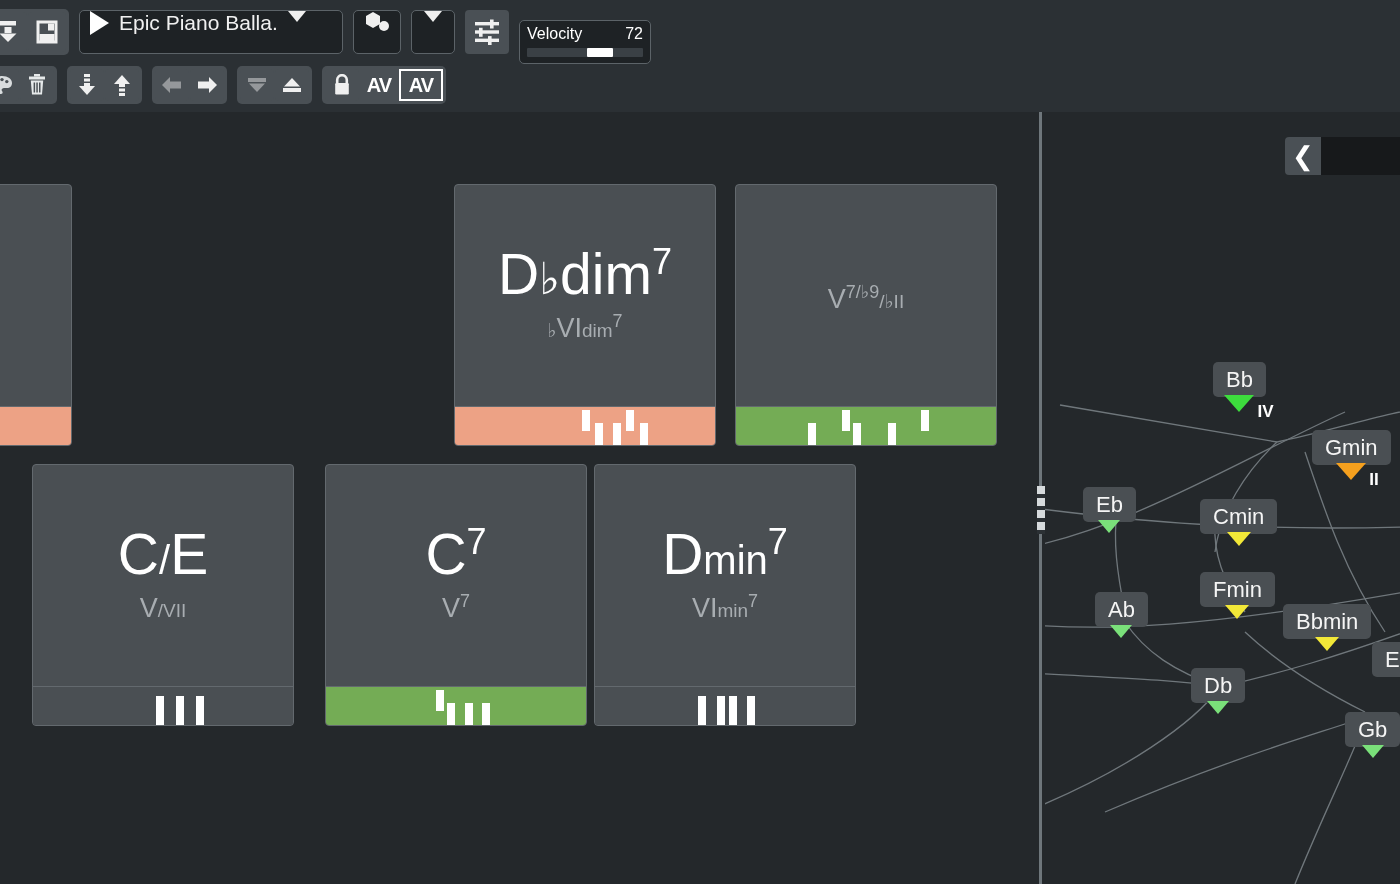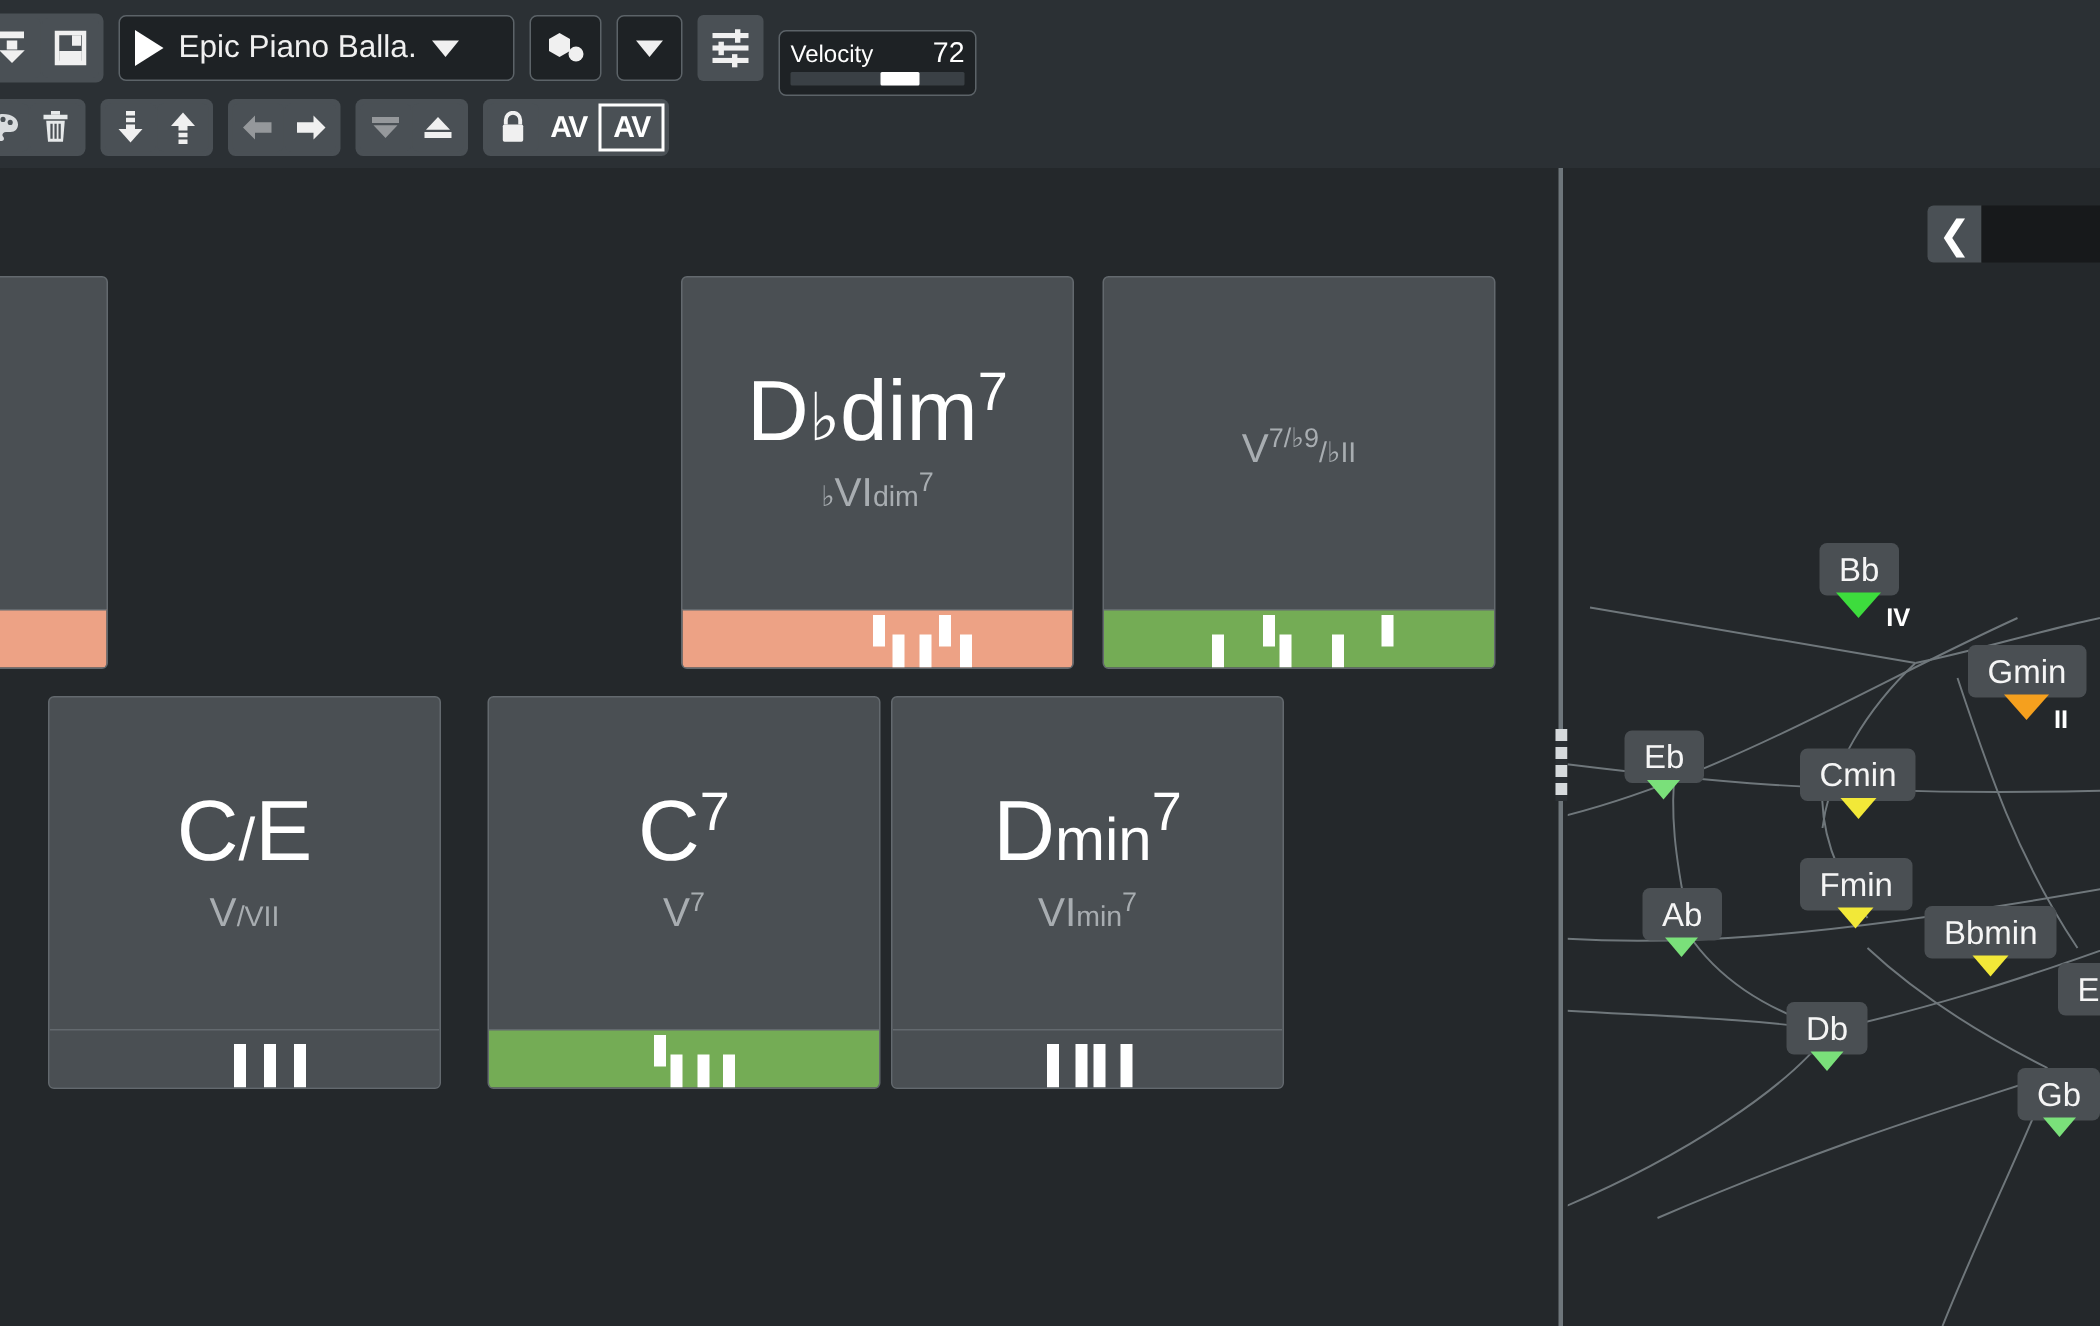--- a/index.html
+++ b/index.html
@@ -37,21 +37,21 @@
     background:#4a5055;
     border-radius:4px;
     cursor:pointer;
     position:relative;
   }
   .btn + .btn{margin-left:1px;}
   .btn.sm{width:34px;height:32px;}
   .btn.dim{opacity:.45;}
 
   .field{
-    display:flex;align-items:center;
+    display:flex;
     background:#1e2225;
     border:1px solid #5c6368;
     border-radius:5px;
     height:44px;
     box-sizing:border-box;
     margin-right:10px;
     padding:0 6px 0 10px;
     cursor:pointer;
   }
   .field .lbl{font-size:21px;color:#f0f0f0;white-space:nowrap;}
@@ -67,21 +67,21 @@
     border-left:19px solid #ffffff;
   }
 
   .velbox{
     background:#1e2225;border:1px solid #5c6368;border-radius:5px;
     height:44px;width:132px;box-sizing:border-box;
     padding:4px 7px 0 7px;position:relative;cursor:pointer;margin-top:19px;
   }
   .velbox .top{display:flex;justify-content:space-between;align-items:baseline;}
   .velbox .vname{font-size:16px;color:#fff;}
-  .velbox .vval{font-size:19px;color:#fff;}
+  .velbox .vval{font-size:16px;color:#fff;}
   .veltrack{
     position:absolute;left:7px;right:7px;bottom:6px;height:9px;
     background:#3a4045;border-radius:1px;
   }
   .velthumb{position:absolute;left:52%;top:0;width:26px;height:9px;background:#fff;border-radius:1px;}
 
   .avbtn{
     display:flex;align-items:center;justify-content:center;
     min-width:40px;height:32px;font-size:20px;font-weight:bold;color:#fff;
     cursor:pointer;letter-spacing:-1px;

